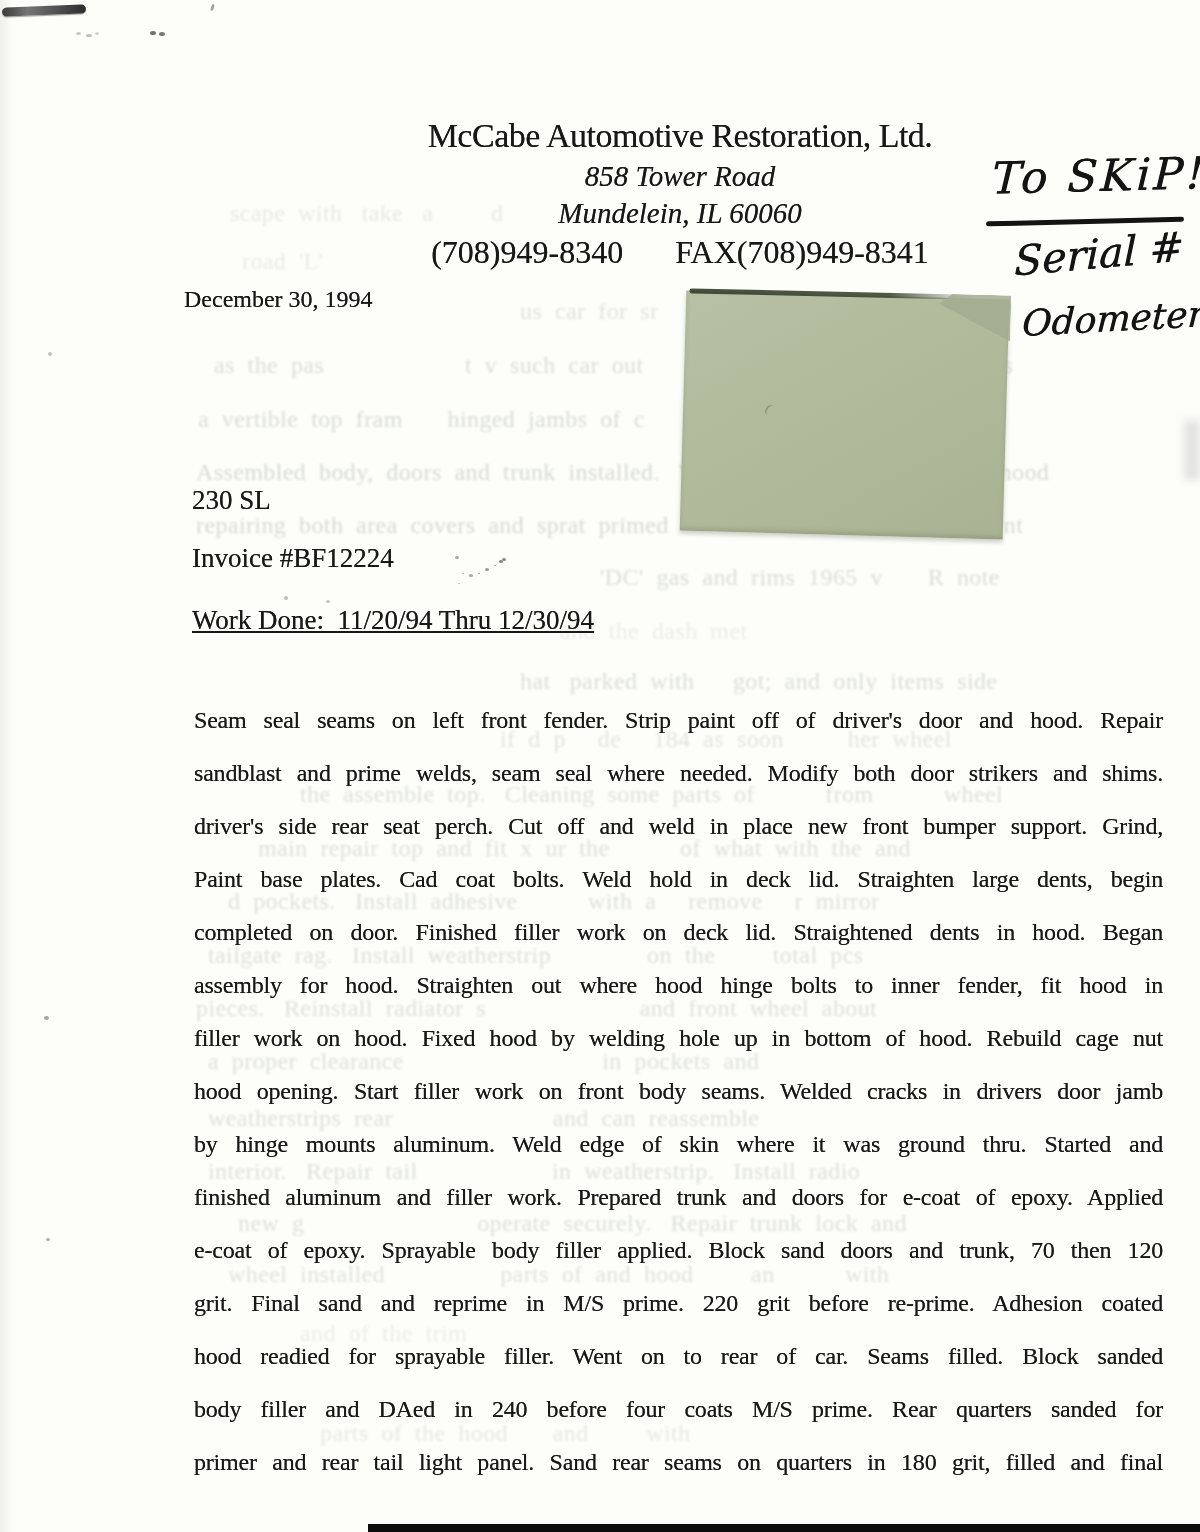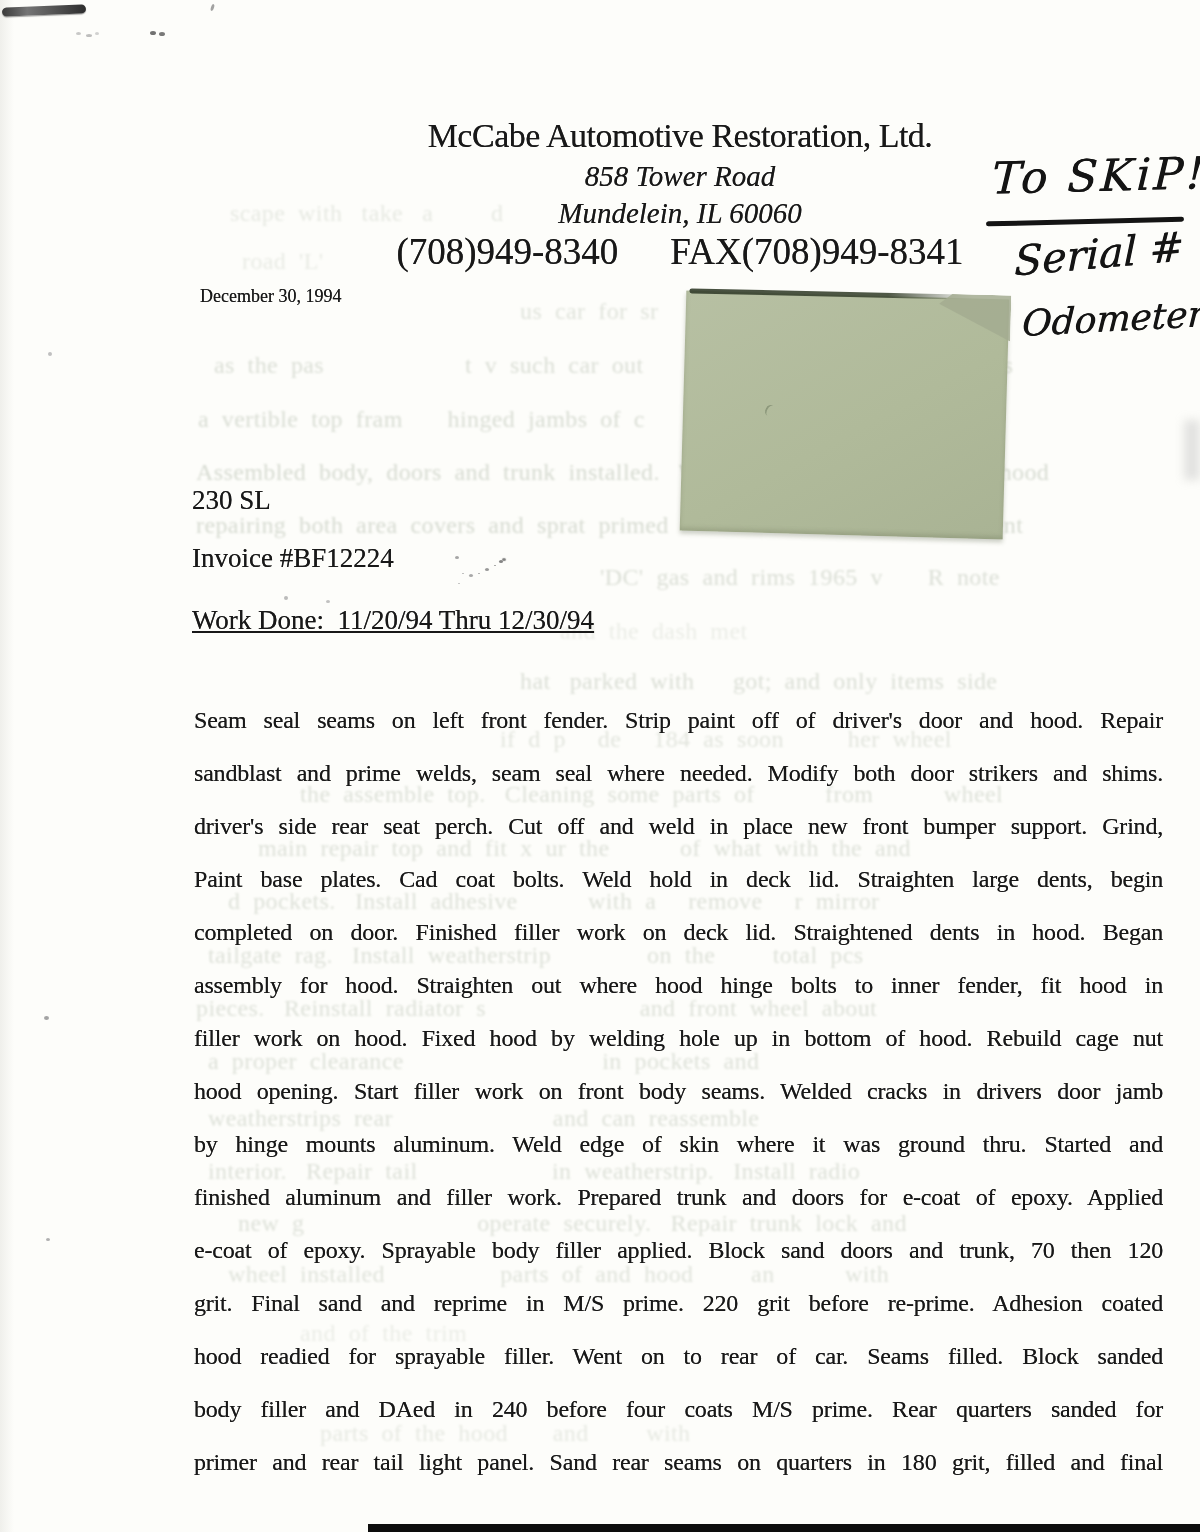--- a/index.html
+++ b/index.html
@@ -13,25 +13,25 @@
     color:#181818;
   }
   .left-band{position:absolute;left:0;top:0;width:14px;height:100%;
     background:linear-gradient(90deg,#efefeb,#fdfdfa);}
   .ink{text-shadow:0 0 0.6px rgba(25,25,25,.8);}
 
   
   .letterhead{position:absolute;left:160px;top:94px;width:1040px;text-align:center;margin-top:20px;}
   .company{font-size:34px;letter-spacing:-0.5px;line-height:44px;}
   .addr{font-size:29px;line-height:37px;font-style:italic;}
-  .phone-row{display:flex;justify-content:center;gap:52px;font-size:37px;line-height:40px;}
+  .phone-row{display:flex;justify-content:center;gap:52px;font-size:32px;line-height:40px;}
 
   
   .info{position:absolute;font-size:27px;white-space:pre;}
-  .date-line{left:200px;top:286px;font-size:18px;}
+  .date-line{left:184px;top:286px;font-size:24px;}
   .vehicle-line{left:192px;top:485px;}
   .invoice-line{left:192px;top:543px;}
   .workdone-line{left:192px;top:605px;text-decoration:underline;}
 
   
   .body-text{position:absolute;left:194px;top:694px;width:969px;}
   .body-line{
     height:53px;line-height:53px;
     font-size:24px;letter-spacing:-0.2px;
     text-align:justify;text-align-last:justify;

